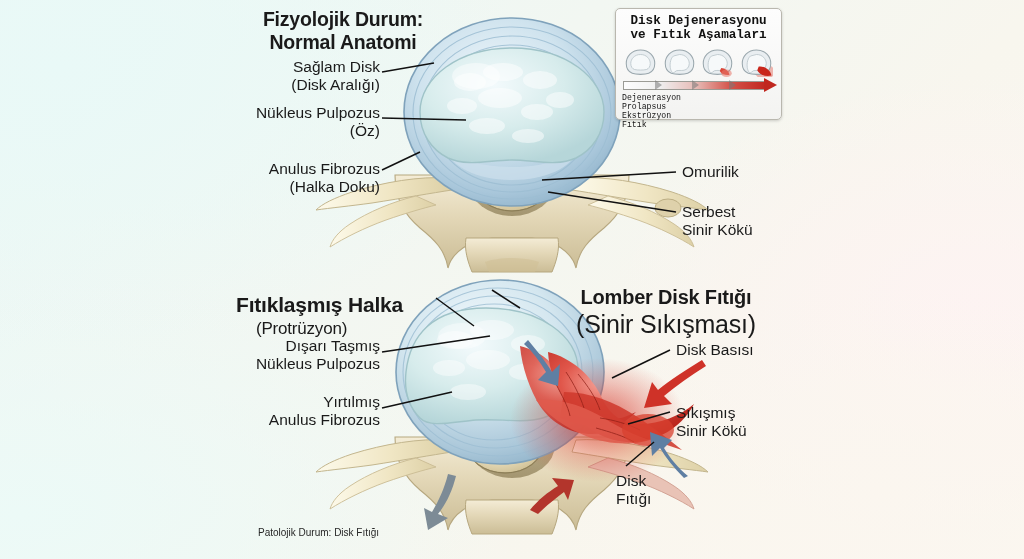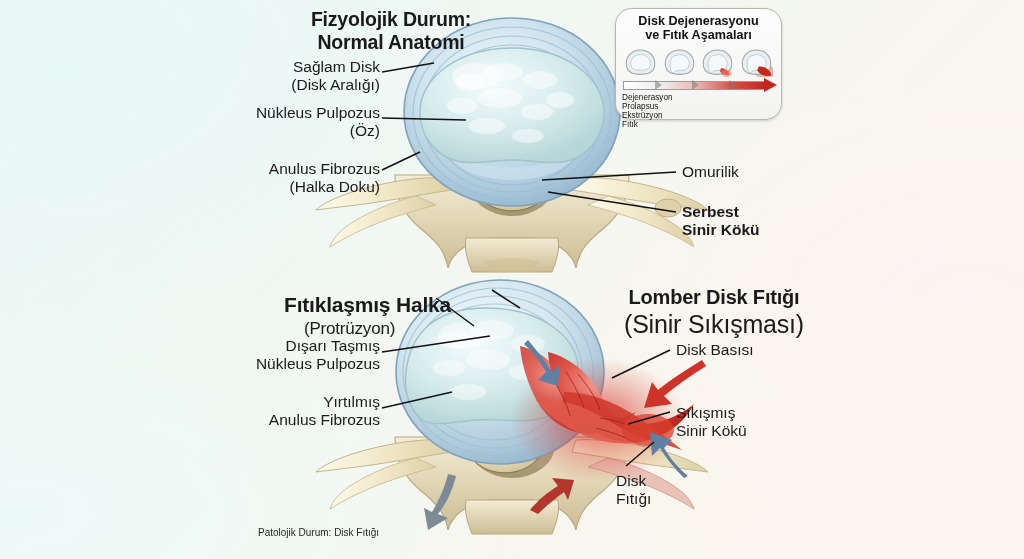--- a/index.html
+++ b/index.html
@@ -14,51 +14,51 @@
     background:
       radial-gradient(ellipse 55% 60% at 86% 88%, #fbf6ef 0%, rgba(251,246,239,0) 62%),
       radial-gradient(ellipse 60% 70% at 95% 55%, #fdf3f2 0%, rgba(253,243,242,0) 60%),
       radial-gradient(ellipse 70% 80% at 6% 12%, #e9f9f7 0%, rgba(233,249,247,0) 64%),
       radial-gradient(ellipse 80% 70% at 2% 92%, #ecfaf7 0%, rgba(236,250,247,0) 62%),
       linear-gradient(135deg,#eaf8f6 0%, #f2f7f2 38%, #f8f6ee 66%, #fbf7f0 100%);
   }
 
   
   .lbl{position:absolute;color:#1a1a1a;line-height:1.18;white-space:pre-line;}
-  .hdr{font-weight:bold;letter-spacing:-0.2px;margin-left:48px;}
+  .hdr{font-weight:bold;letter-spacing:-0.2px;}
   .t-right{text-align:right;}
   .t-left{text-align:left;}
   .t-center{text-align:center;}
 
   #title-top{left:238px;top:8px;width:210px;font-size:19.5px;}
   #title-bottom-left{left:236px;top:268px;width:250px;font-size:21px;}
   #title-bottom-left .sub{font-weight:normal;font-size:17px;display:block;margin-left:20px;margin-top:1px;}
   #title-bottom-right{left:543px;top:262px;width:246px;font-size:20px;}
   #title-bottom-right .sub{font-weight:normal;font-size:25px;display:block;margin-top:1px;}
 
   .ann{font-size:15.5px;}
   #a-saglam{left:228px;top:58px;width:152px;text-align:right;}
   #a-nukleus{left:218px;top:104px;width:162px;}
   #a-anulus{left:218px;top:160px;width:162px;}
   #a-omurilik{left:682px;top:163px;width:160px;}
-  #a-serbest{left:682px;top:203px;width:160px;font-weight:bold;}
+  #a-serbest{left:682px;top:203px;width:160px;}
   #a-disari{left:228px;top:337px;width:152px;}
   #a-yirtilmis{left:228px;top:393px;width:152px;}
   #a-diskbasisi1{left:676px;top:341px;width:160px;}
   #a-sikismis{left:676px;top:404px;width:160px;}
   #a-diskbasisi2{left:616px;top:472px;width:120px;}
   #caption{left:258px;top:527px;width:300px;font-size:10px;color:#272727;}
 
   
   #inset{
     position:absolute;left:615px;top:8px;width:167px;height:112px;
     background:linear-gradient(180deg,#fdfdfd 0%,#f3f3f1 100%);
-    border:1.6px solid #b9b7ae;border-radius:17px;
+    border:1.6px solid #b9b7ae;border-radius:5px;
     box-shadow:0 1px 3px rgba(0,0,0,.18);
-    box-sizing:border-box;padding:5px 6px 4px;
+    box-sizing:border-box;padding:5px 6px 4px;font-family:Liberation Mono, monospace;
   }
   #inset-title{font-size:12.6px;font-weight:bold;text-align:center;line-height:1.14;color:#111;white-space:pre-line;}
   #inset-stages{display:flex;justify-content:space-between;align-items:flex-end;margin:4px 2px 0;height:30px;}
   #inset-arrow{position:relative;margin:3px 1px 0;height:11px;}
   #inset-arrow .bar{
     position:absolute;left:0;top:1px;width:142px;height:9px;
     background:linear-gradient(90deg,#fdfdfd 0%,#efefef 26%,#e6b9b4 52%,#d4534a 76%,#c22a22 100%);
     border:1px solid #9b9b95;box-sizing:border-box;
   }
   #inset-arrow .head{

